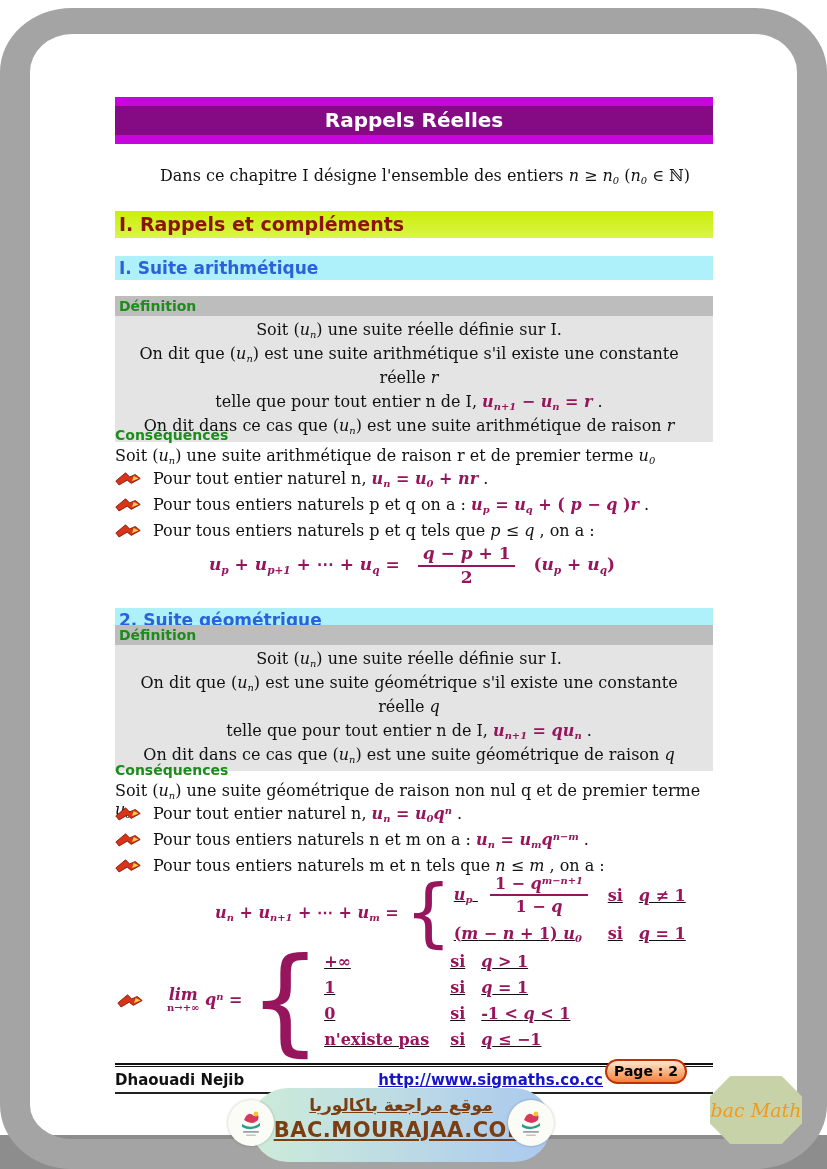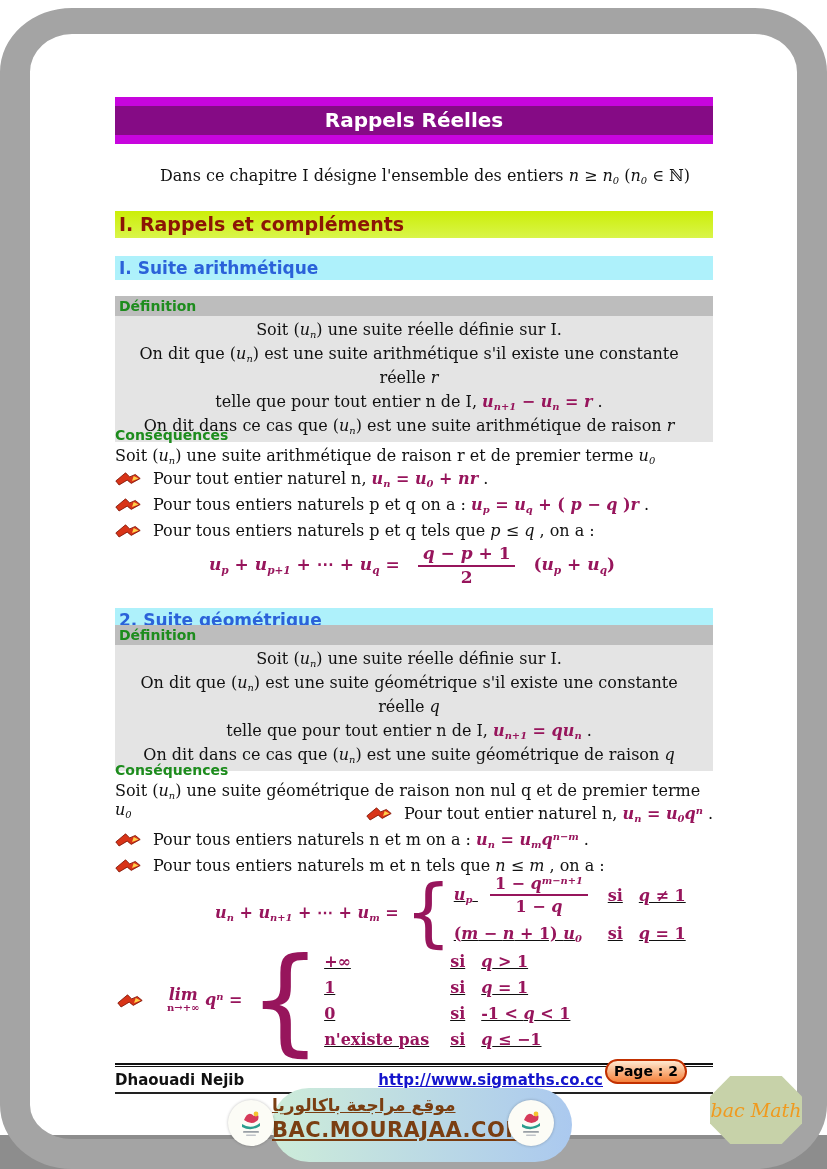--- a/index.html
+++ b/index.html
@@ -39,21 +39,21 @@
 
   .cons-label{position:absolute;left:0;color:#1d8c1d;font-family:"DejaVu Sans",sans-serif;
               font-weight:bold;font-size:14px;}
   #cons1-label{top:427px;} #cons2-label{top:762px;}
   .textline{position:absolute;left:0;right:0;font-size:16px;}
   #cons1-intro{top:446px;} #cons2-intro{top:781px;}
 
   .bullet{position:absolute;left:0;right:0;display:flex;align-items:center;font-size:16px;}
   .bullet .pen{flex:0 0 auto;margin-right:12px;display:inline-flex;}
   #b11{top:469px;} #b12{top:495px;} #b13{top:521px;}
-  #b21{top:804px;justify-content:flex-end;} #b22{top:830px;} #b23{top:856px;}
+  #b21{top:804px;} #b22{top:830px;} #b23{top:856px;}
 
   .acc{color:#97155c;font-weight:bold;}
   sub,sup{font-size:62%;line-height:0;}
   sub{vertical-align:-0.35em;} sup{vertical-align:0.5em;}
   .frac{display:inline-flex;flex-direction:column;text-align:center;vertical-align:middle;margin:0 12px;}
   .frac .num{display:block;padding:0 5px 1px 5px;border-bottom:2px solid currentColor;}
   .frac .den{display:block;padding-top:1px;}
   .stack{display:inline-flex;flex-direction:column;align-items:center;line-height:1;vertical-align:middle;}
   .stack .stop{font-style:italic;}
   .stack .sbot{font-size:10px;}
@@ -81,22 +81,22 @@
   .rule-double{position:absolute;top:1063px;left:0;right:0;height:4px;border-top:2px solid #111;border-bottom:1px solid #111;box-sizing:border-box;}
   .footer-name{position:absolute;top:1071px;left:0;font-family:"DejaVu Sans",sans-serif;font-weight:bold;font-size:15px;}
   .footer-url{position:absolute;top:1071px;right:110px;font-family:"DejaVu Sans",sans-serif;font-weight:bold;
               font-size:15px;color:#1414cc;text-decoration:underline;}
   .rule-thin{position:absolute;top:1092px;left:0;right:0;border-top:2px solid #222;}
   .page-pill{position:absolute;top:1059px;left:490px;width:82px;height:25px;box-sizing:border-box;
              border:2px solid #c23000;border-radius:13px;background:linear-gradient(#ffe9d0,#f5803a);
              text-align:center;font-family:"DejaVu Sans",sans-serif;font-weight:bold;font-size:14px;line-height:21px;color:#000;}
 
   
-  .banner-pill{position:absolute;left:272px;top:1088px;width:300px;height:74px;border-radius:38px;
-               background:linear-gradient(90deg,#cdecd9,#abc9ef);z-index:5;text-align:left;
+  .banner-pill{position:absolute;left:251px;top:1088px;width:300px;height:74px;border-radius:38px;
+               background:linear-gradient(90deg,#cdecd9,#abc9ef);z-index:5;text-align:center;
                font-family:"DejaVu Sans",sans-serif;}
   .banner-arabic{display:block;margin-top:7px;color:#7a3e12;font-weight:bold;font-size:17px;text-decoration:underline;}
   .banner-site{display:block;margin-top:3px;color:#7a3e12;font-weight:bold;font-size:21px;text-decoration:underline;letter-spacing:.5px;}
   .logo{position:absolute;top:1100px;width:46px;height:46px;border-radius:50%;background:#fcfcf6;z-index:5;
         box-shadow:0 0 3px rgba(0,0,0,.25);display:flex;align-items:center;justify-content:center;}
   #logo-left{left:228px;} #logo-right{left:508px;}
 
   .bacmath{position:absolute;left:710px;top:1076px;width:92px;height:68px;background:#c7d2a9;z-index:6;
            clip-path:polygon(22% 0,78% 0,100% 30%,100% 70%,78% 100%,22% 100%,0 70%,0 30%);
            display:flex;align-items:center;justify-content:center;color:#f09a1e;font-style:italic;

